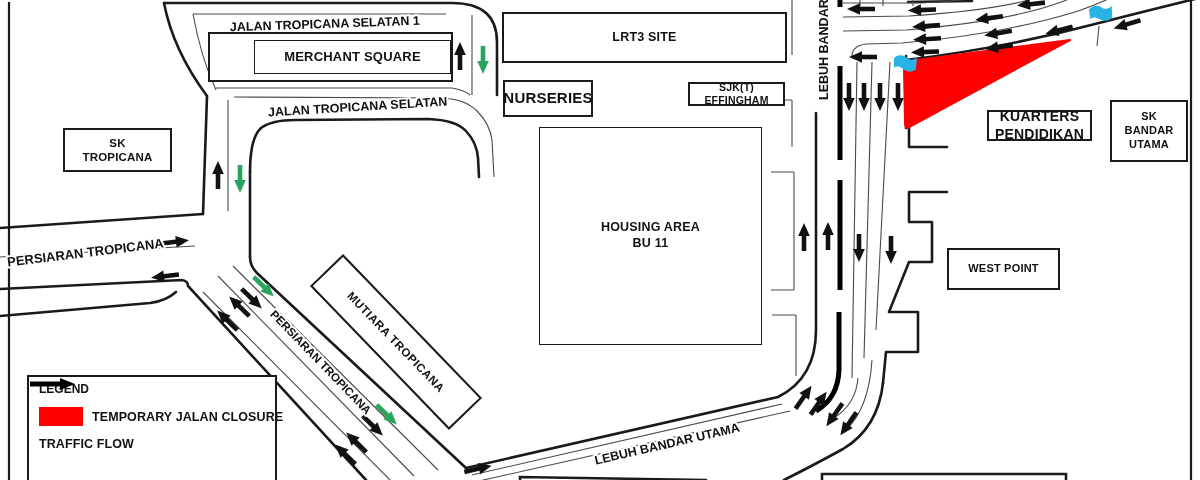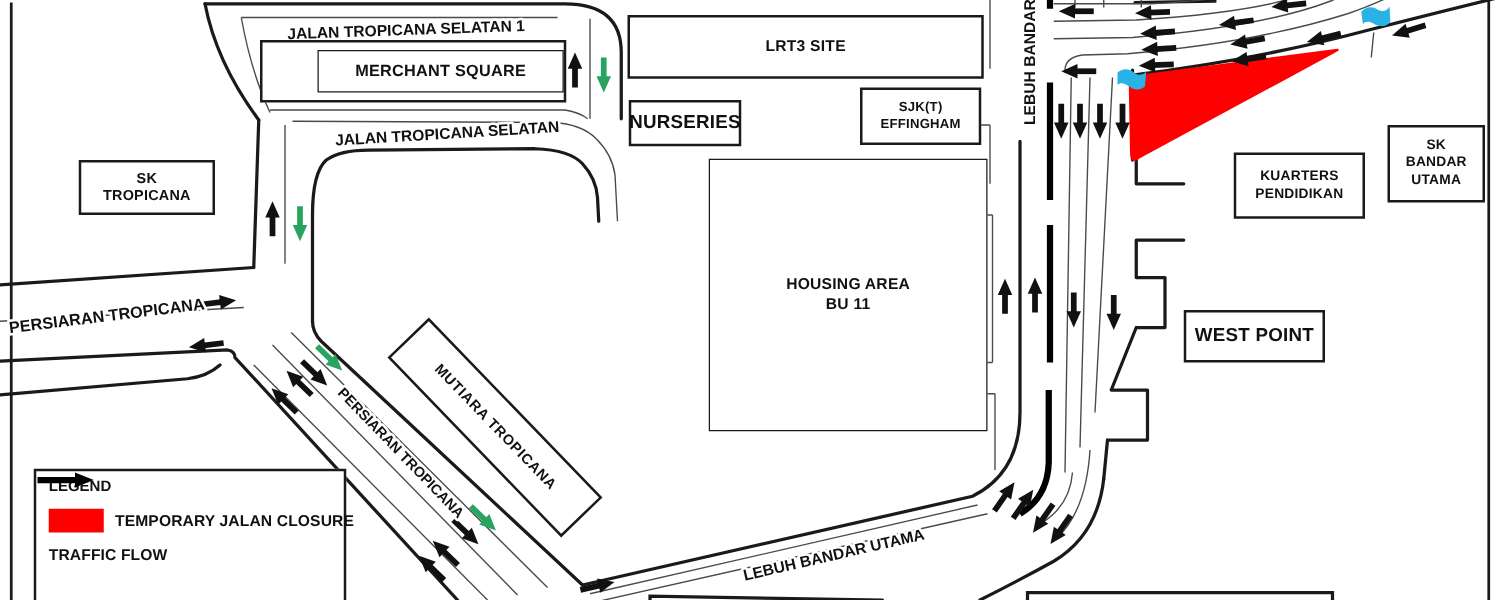--- a/index.html
+++ b/index.html
@@ -155,41 +155,41 @@
   <div class="placebox" style="left:208px;top:32px;width:245px;height:50px;">
     <div class="inner">
       <span style="font-size:13px;">MERCHANT SQUARE</span>
     </div>
   </div>
 
   <div class="placebox" style="left:502px;top:12px;width:285px;height:51px;font-size:12.5px;"><span>LRT3 SITE</span></div>
 
   <div class="placebox" style="left:503px;top:80px;width:90px;height:37px;font-size:15px;"><span>NURSERIES</span></div>
 
-  <div class="placebox" style="left:688px;top:70px;width:97px;height:46px;font-size:10.5px;"><span>SJK(T)
+  <div class="placebox" style="left:688px;top:82px;width:97px;height:24px;font-size:10.5px;"><span>SJK(T)
 EFFINGHAM</span></div>
 
   <div class="placebox" style="left:63px;top:128px;width:109px;height:44px;font-size:11.5px;"><span>SK
 TROPICANA</span></div>
 
-  <div class="placebox" style="left:539px;top:127px;width:223px;height:218px;font-size:12.5px;border-width:1.8px;margin-left:28px;"><span>HOUSING AREA
+  <div class="placebox" style="left:539px;top:127px;width:223px;height:218px;font-size:12.5px;border-width:1.8px;"><span>HOUSING AREA
 BU 11</span></div>
 
   <div class="mutiara">
       <span>MUTIARA TROPICANA</span>
     </div>
 
-  <div class="placebox" style="left:987px;top:122px;width:105px;height:53px;font-size:11px;"><span>KUARTERS
+  <div class="placebox" style="left:987px;top:110px;width:105px;height:31px;font-size:14px;"><span>KUARTERS
 PENDIDIKAN</span></div>
 
   <div class="placebox" style="left:1110px;top:100px;width:78px;height:62px;font-size:11px;"><span>SK
 BANDAR
 UTAMA</span></div>
 
-  <div class="placebox" style="left:947px;top:248px;width:113px;height:42px;font-size:15px;"><span>WEST POINT</span></div>
+  <div class="placebox" style="left:947px;top:248px;width:113px;height:42px;font-size:11px;"><span>WEST POINT</span></div>
 
   <div class="legend">
     <div class="title">LEGEND</div>
     <div class="lrow">
       <div class="lswatch"></div>
       <div class="llabel">TEMPORARY JALAN CLOSURE</div>
     </div>
     <div class="lrow">
       <svg width="48" height="14">
         <line x1="1" y1="7" x2="33" y2="7" stroke="#000" stroke-width="5"></line>

